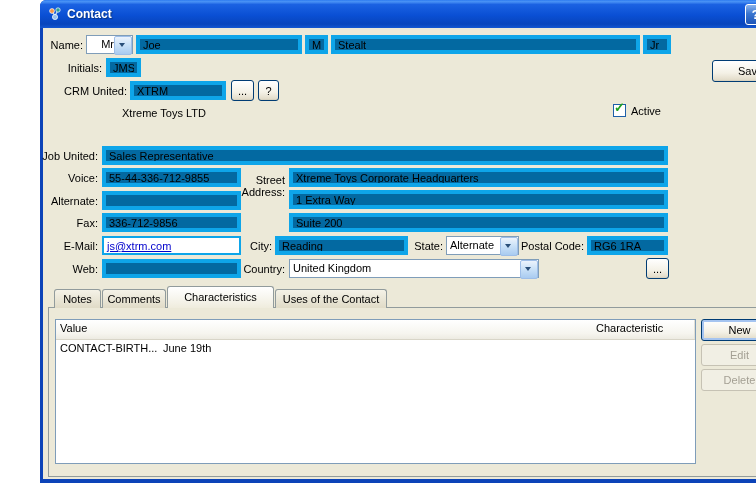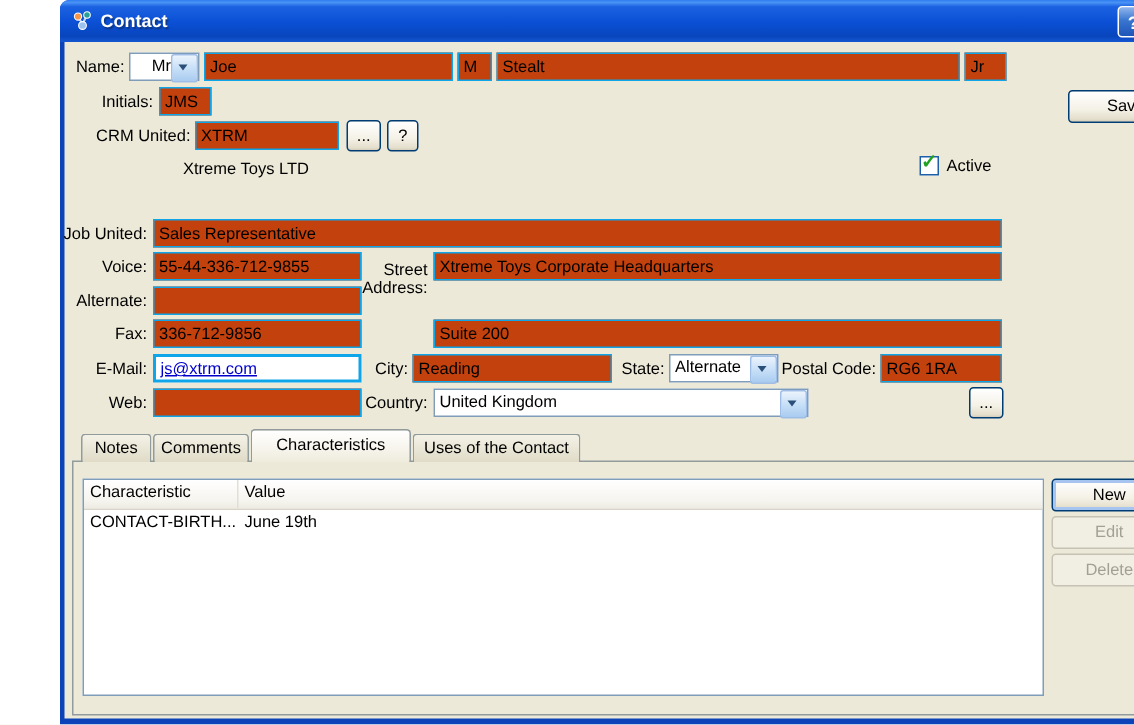--- a/index.html
+++ b/index.html
@@ -8,21 +8,21 @@
   .client{position:absolute;left:3px;top:28px;right:3px;bottom:4px;background:#ECE9D8;}
   .titlebar{position:absolute;left:0;top:0;right:0;height:28px;border-radius:5px 5px 0 0;
     background:linear-gradient(180deg,#2E7CF0 0%,#4A93F5 6%,#1B62E2 16%,#0A4FD4 55%,#0845BC 86%,#1457D2 100%);}
   .title-text{position:absolute;left:27px;top:7px;color:#fff;font-size:12px;font-weight:bold;text-shadow:1px 1px 1px #0A3580;}
   .app-icon{position:absolute;left:7px;top:6px;width:16px;height:16px;}
   .caption-btn{position:absolute;top:4px;width:21px;height:21px;border:1px solid #fff;border-radius:3px;color:#fff;
     font-weight:bold;text-align:center;line-height:18px;font-size:12px;box-sizing:border-box;padding:0;cursor:default;}
   .help-cap{left:705px;background:linear-gradient(180deg,#8DB4EC,#3A76D0 45%,#1E55B8);}
   .close-cap{left:729px;background:linear-gradient(180deg,#F0A08A,#E25A3A 40%,#C23A18);}
   .lbl{position:absolute;text-align:right;color:#000;line-height:12px;}
-  .txt{position:absolute;height:19px;border:1px solid #0ea5e9;background:#c2410c;color:#000;
+  .txt{position:absolute;height:19px;border:4px solid #0ea5e9;background:#0369a1;color:#000;
     font-family:"Liberation Sans",sans-serif;font-size:11px;padding:0 3px;box-sizing:border-box;outline:none;}
   .field{position:absolute;height:19px;border:2px solid #0ea5e9;background:#fff;box-sizing:border-box;padding:2px 3px;overflow:hidden;white-space:nowrap;}
   .link{color:#0000CC;text-decoration:underline;cursor:pointer;}
   .combo{position:absolute;height:19px;border:1px solid #7F9DB9;background:#fff;box-sizing:border-box;}
   .combo .val{position:absolute;left:3px;top:2px;right:18px;white-space:nowrap;overflow:hidden;}
   .combo .drop{position:absolute;top:0px;right:0px;width:16px;height:17px;border:1px solid #9EBEE8;border-radius:2px;
     background:linear-gradient(180deg,#ECF3FC,#CBE2F8 45%,#A9CBF0);}
   .tri{position:absolute;left:4px;top:6px;width:0;height:0;border-left:3px solid transparent;border-right:3px solid transparent;border-top:4px solid #2A4F79;}
   .btn{position:absolute;border:1px solid #003C74;border-radius:3px;color:#000;text-align:center;cursor:default;padding:0;
     background:linear-gradient(180deg,#FFFFFF,#F4F1E6 60%,#E4DECC 92%,#D4CDBA);
@@ -94,20 +94,21 @@
   <span class="lbl" style="left:2px;top:150px;width:56px;">Job United:</span>
   <input class="txt" style="left: 62px; top: 146px; width: 566px;" value="Sales Representative">
 
   <span class="lbl" style="left:2px;top:172px;width:56px;">Voice:</span>
   <input class="txt" style="left: 62px; top: 168px; width: 139px;" value="55-44-336-712-9855">
   <span class="lbl" style="left:199px;top:174px;width:46px;">Street Address:</span>
   <input class="txt" style="left: 249px; top: 168px; width: 379px;" value="Xtreme Toys Corporate Headquarters">
 
   <span class="lbl" style="left:2px;top:195px;width:56px;">Alternate:</span>
   <input class="txt" style="left: 62px; top: 191px; width: 139px;" value="">
+  <input class="txt" style="left: 249px; top: 190px; width: 379px;" value="1 Extra Way">
 
   <span class="lbl" style="left:2px;top:217px;width:56px;">Fax:</span>
   <input class="txt" style="left: 62px; top: 213px; width: 139px;" value="336-712-9856">
   <input class="txt" style="left: 249px; top: 213px; width: 379px;" value="Suite 200">
 
   <span class="lbl" style="left:2px;top:240px;width:56px;">E-Mail:</span>
   <div class="field" style="left:62px;top:236px;width:139px;">
     <span class="link">js@xtrm.com</span>
   </div>
   <span class="lbl" style="left:203px;top:240px;width:29px;">City:</span>
@@ -135,22 +136,22 @@
 
   <div class="tab inactive" style="left:14px;width:47px;">Notes</div>
   <div class="tab inactive" style="left:62px;width:64px;">Comments</div>
   <div class="tab active" style="left:127px;width:107px;">Characteristics</div>
   <div class="tab inactive" style="left:235px;width:112px;">Uses of the Contact</div>
 
   <div class="panel"></div>
 
   <div class="listview">
     <div class="lv-header">
+      <div class="lv-col c2">Value</div>
       <div class="lv-col c1">Characteristic</div>
-      <div class="lv-col c2">Value</div>
     </div>
     <div class="lv-row">
       <div class="lv-cell c1">CONTACT-BIRTH...</div>
       <div class="lv-cell c2">June 19th</div>
     </div>
   </div>
 
   <button class="btn focused" style="left:661px;top:319px;width:77px;height:22px;z-index:3;">New</button>
   <button class="btn disabled" style="left:661px;top:344px;width:77px;height:22px;z-index:3;">Edit</button>
   <button class="btn disabled" style="left:661px;top:369px;width:77px;height:22px;z-index:3;">Delete</button>

